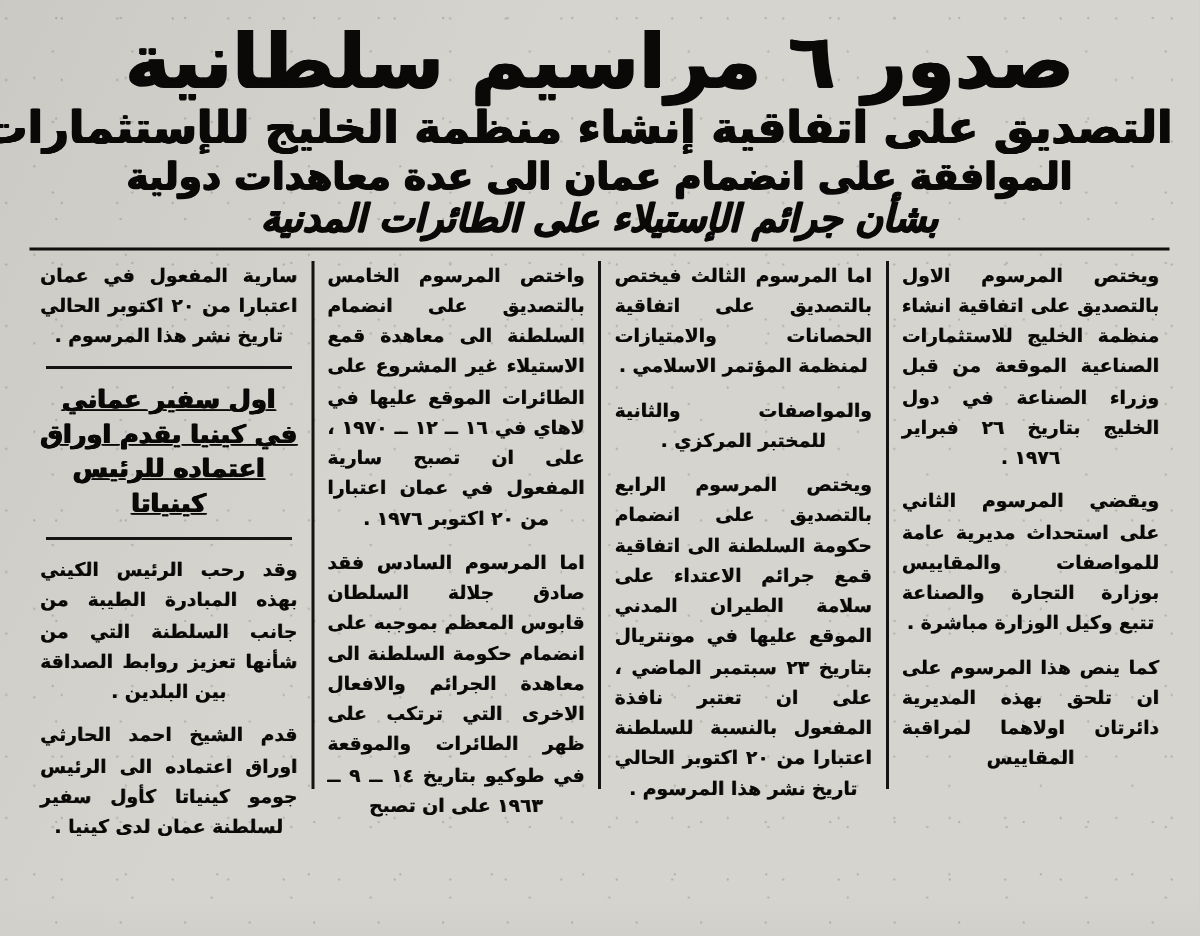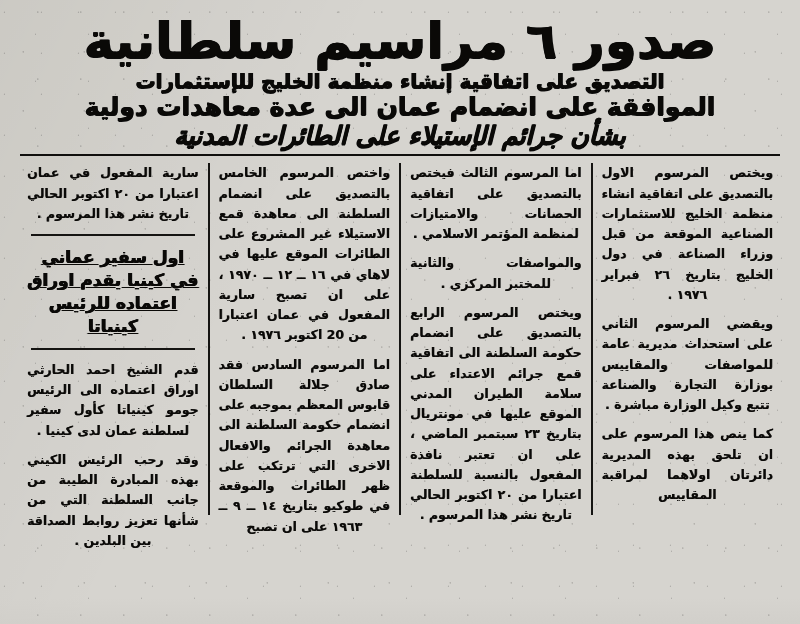--- a/index.html
+++ b/index.html
@@ -36,21 +36,21 @@
     letter-spacing: -1px;
     white-space: nowrap;
     text-shadow: 0.6px 0 0 #111, -0.6px 0 0 #111, 0 0.6px 0 #111;
   }
   .hl1 {
     font-size: 50px;
     margin: 2px 0 4px 0;
     transform: scaleX(1.03);
   }
   .hl2 {
-    font-size: 20px;
+    font-size: 30px;
     margin: 2px 0 3px 0;
   }
   .hl4 {
     font-size: 25px;
     margin: 3px 0 3px 0;
     letter-spacing: 4px;
   }
   .hl5 {
     font-size: 25px;
     margin: 3px 0 6px 0;
@@ -149,30 +149,30 @@
       <p class="para just">كما ينص هذا المرسوم على ان تلحق بهذه المديرية دائرتان اولاهما لمراقبة المقاييس</p>
     </div>
 
     <div class="col">
       <p class="para just">اما المرسوم الثالث فيختص بالتصديق على اتفاقية الحصانات والامتيازات لمنظمة المؤتمر الاسلامي .</p>
       <p class="para just">والمواصفات والثانية للمختبر المركزي .</p>
       <p class="para just">ويختص المرسوم الرابع بالتصديق على انضمام حكومة السلطنة الى اتفاقية قمع جرائم الاعتداء على سلامة الطيران المدني الموقع عليها في مونتريال بتاريخ ٢٣ سبتمبر الماضي ، على ان تعتبر نافذة المفعول بالنسبة للسلطنة اعتبارا من ٢٠ اكتوبر الحالي تاريخ نشر هذا المرسوم .</p>
     </div>
 
     <div class="col">
-      <p class="para just">واختص المرسوم الخامس بالتصديق على انضمام السلطنة الى معاهدة قمع الاستيلاء غير المشروع على الطائرات الموقع عليها في لاهاي في ١٦ ــ ١٢ ــ ١٩٧٠ ، على ان تصبح سارية المفعول في عمان اعتبارا من 20 اكتوبر ١٩٧٦ .</p>
+      <p class="para just">واختص المرسوم الخامس بالتصديق على انضمام السلطنة الى معاهدة قمع الاستيلاء غير المشروع على الطائرات الموقع عليها في لاهاي في ١٦ ــ ١٢ ــ ١٩٧٠ ، على ان تصبح سارية المفعول في عمان اعتبارا من ٢٠ اكتوبر ١٩٧٦ .</p>
       <p class="para just">اما المرسوم السادس فقد صادق جلالة السلطان قابوس المعظم بموجبه على انضمام حكومة السلطنة الى معاهدة الجرائم والافعال الاخرى التي ترتكب على ظهر الطائرات والموقعة في طوكيو بتاريخ ١٤ ــ ٩ ــ ١٩٦٣ على ان تصبح</p>
     </div>
 
     <div class="col">
       <p class="para just">سارية المفعول في عمان اعتبارا من ٢٠ اكتوبر الحالي تاريخ نشر هذا المرسوم .</p>
       <div class="sub-rule"></div>
       <div class="subhead">اول سفير عماني في كينيا يقدم اوراق اعتماده للرئيس كينياتا</div>
       <div class="sub-rule"></div>
+      <p class="para just">وقد رحب الرئيس الكيني بهذه المبادرة الطيبة من جانب السلطنة التي من شأنها تعزيز روابط الصداقة بين البلدين .</p>
       <p class="para just">قدم الشيخ احمد الحارثي اوراق اعتماده الى الرئيس جومو كينياتا كأول سفير لسلطنة عمان لدى كينيا .</p>
-      <p class="para just">وقد رحب الرئيس الكيني بهذه المبادرة الطيبة من جانب السلطنة التي من شأنها تعزيز روابط الصداقة بين البلدين .</p>
     </div>
 
   </div>
 
   <div class="fade-bottom"></div>
   <div class="speckle"></div>
 </div>
 
 </body></html>

